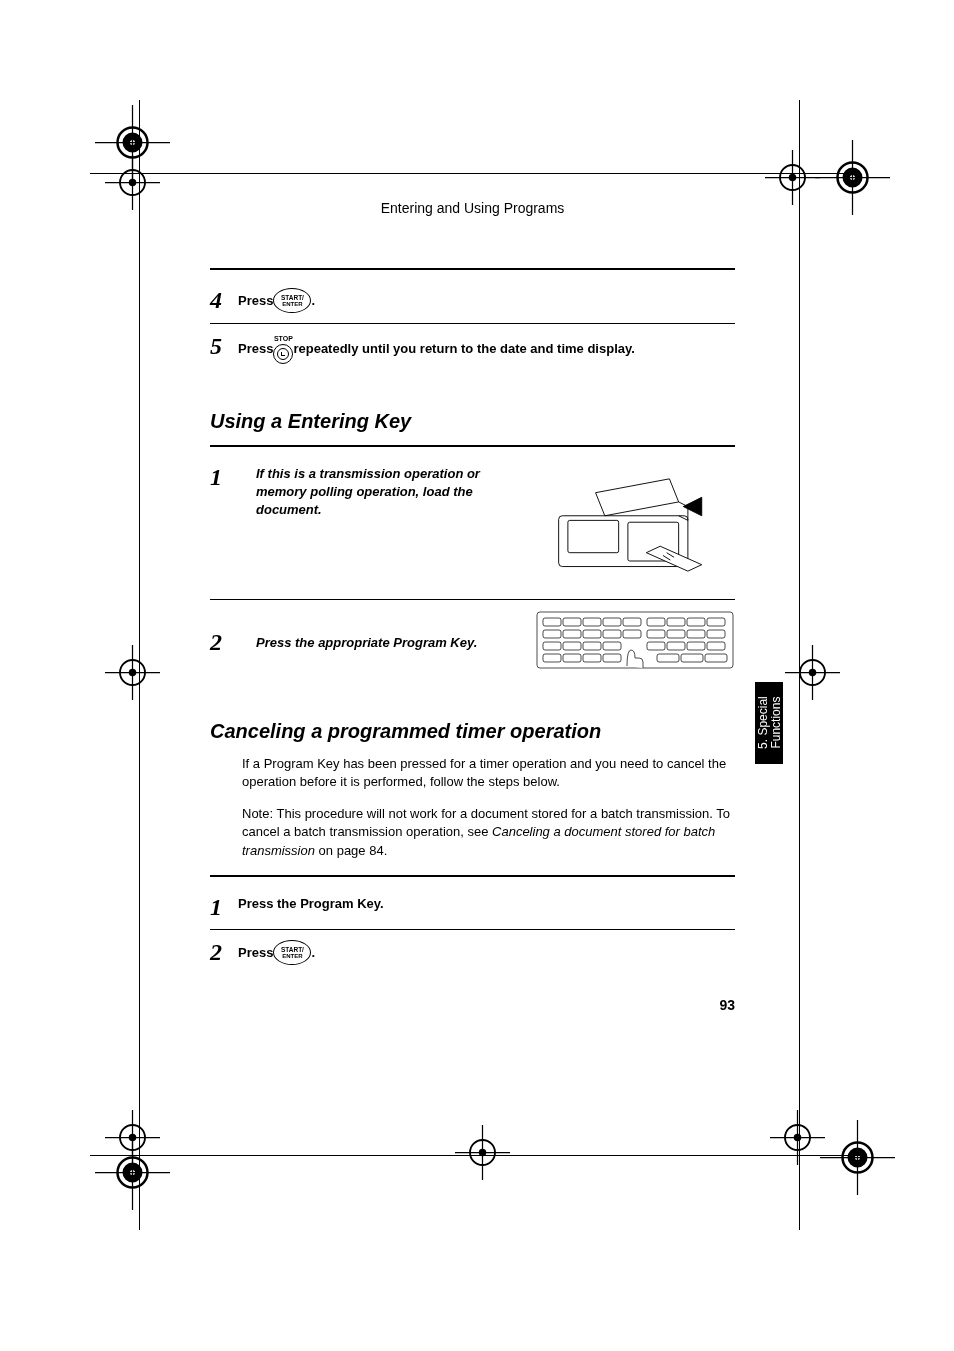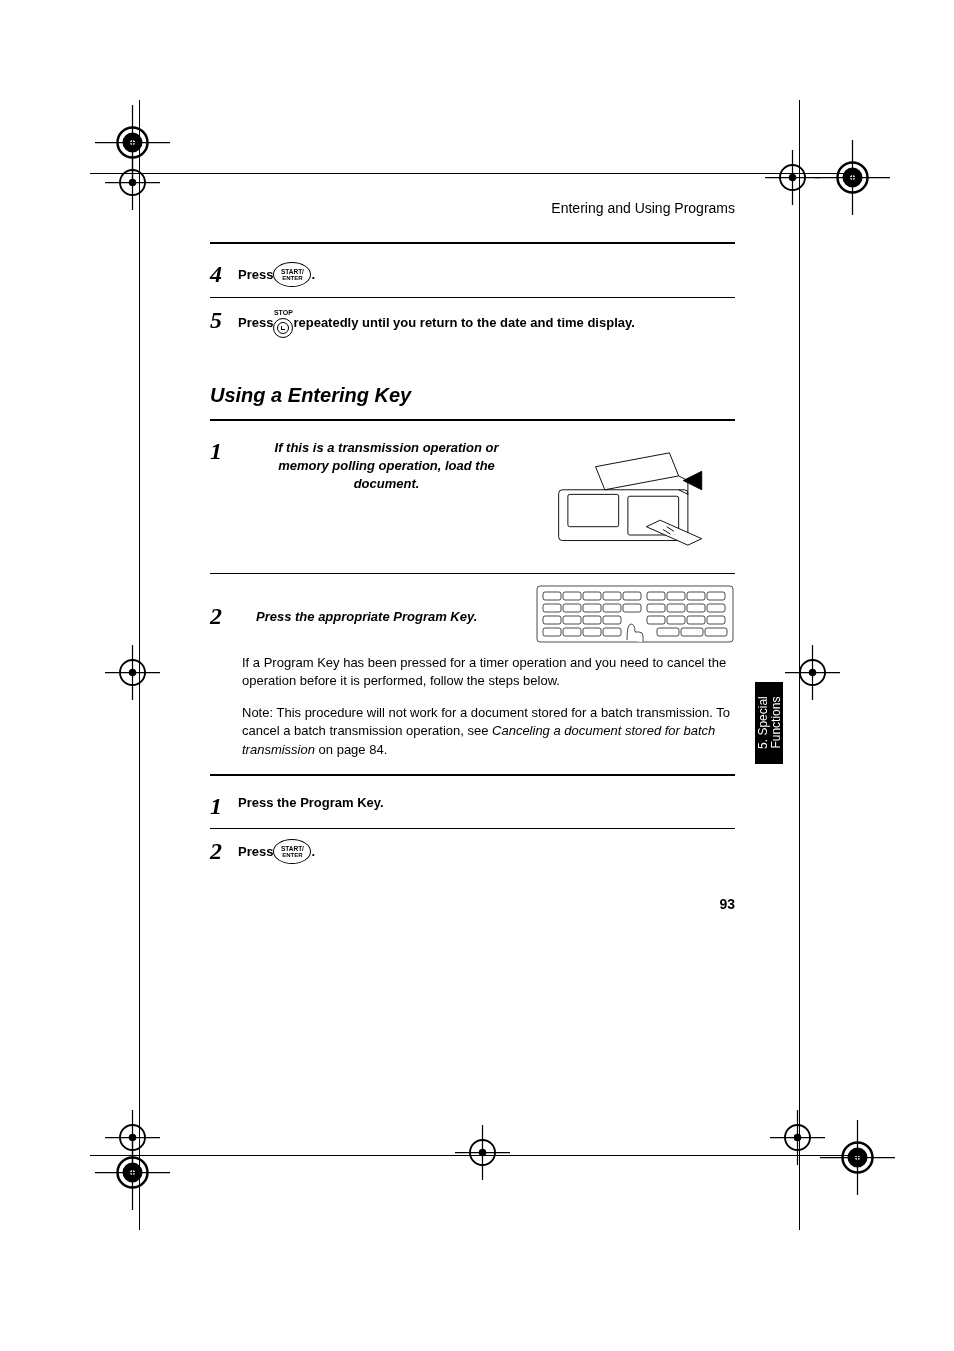--- a/index.html
+++ b/index.html
@@ -12,23 +12,23 @@
     height: 1351px;
     position: relative;
   }
   .page {
     position: absolute;
     left: 210px;
     top: 200px;
     width: 525px;
   }
   .running-header {
-    text-align: right;
+    text-align: center;
     font-size: 14px;
-    margin-bottom: 26px;
+    margin-bottom: 52px;
   }
   .top-rule {
     border-top: 2px solid #000;
     margin-bottom: 18px;
   }
   .step {
     display: flex;
     align-items: flex-start;
     margin: 6px 0 6px 0;
   }
@@ -42,21 +42,20 @@
     line-height: 1;
   }
   .step-body {
     flex: 1;
     font-size: 13px;
     font-weight: bold;
     display: flex;
     align-items: center;
     flex-wrap: wrap;
     line-height: 1.35;
-    text-align: center;
   }
   .btn-oval {
     display: inline-flex;
     flex-direction: column;
     align-items: center;
     justify-content: center;
     border: 1.2px solid #000;
     border-radius: 50%;
     width: 36px;
     height: 22px;
@@ -318,20 +317,21 @@
               <rect x="146" y="44" width="22" height="8" rx="2"></rect>
               <rect x="170" y="44" width="22" height="8" rx="2"></rect>
           </g>
 
           <path d="M92 56 Q92 40 96 40 Q100 40 100 48 L104 48 Q108 48 108 52 L108 58" fill="#fff"></path>
         </g>
       </svg>
     </div>
   </div>
 
+  <div class="section-heading">Canceling a programmed timer operation</div>
   <div class="intro">If a Program Key has been pressed for a timer operation and you need to cancel the operation before it is performed, follow the steps below.</div>
 
   <div class="note-block">
     <span class="note-label">Note:</span><span> This procedure will not work for a document stored for a batch transmission. To cancel a batch transmission operation, see </span><span class="ital">Canceling a document stored for batch transmission</span><span> on page 84.</span>
   </div>
 
   <div class="top-rule"></div>
 
   <div class="step">
     <div class="step-num">1</div>

